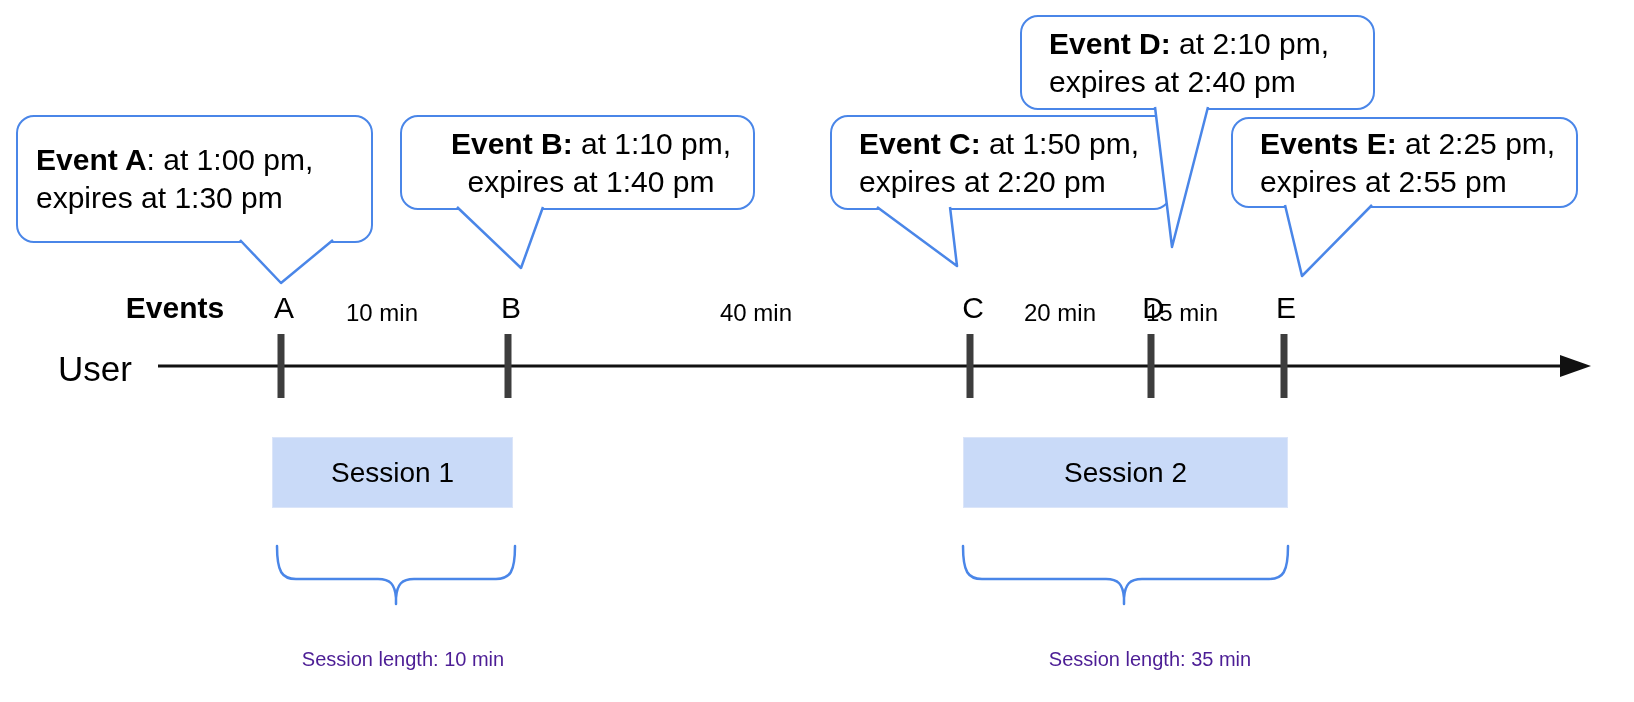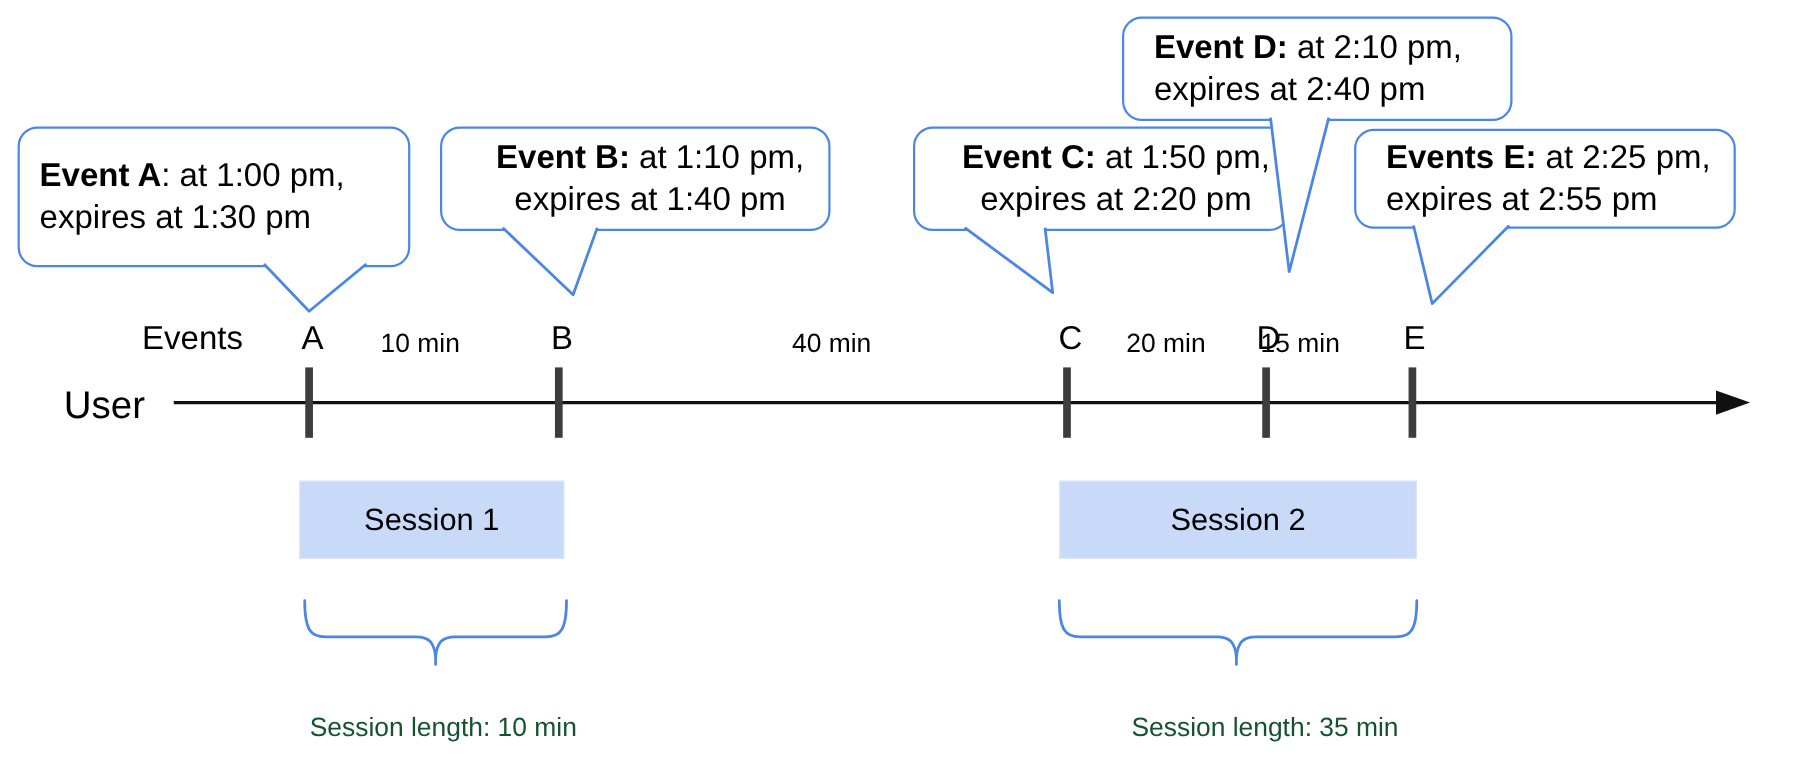--- a/index.html
+++ b/index.html
@@ -12,48 +12,48 @@
   .bubble{
     position:absolute;z-index:2;background:#fff;
     border:2.5px solid #4a86e8;border-radius:18px;
     display:flex;flex-direction:column;justify-content:center;
     padding-left:27px;box-sizing:border-box;
     font-size:30px;line-height:38px;white-space:nowrap;
   }
   .bubble .bold{font-weight:700;}
   .bubble-a{left:16px;top:115px;width:357px;height:128px;padding-left:18px;}
   .bubble-b{left:400px;top:115px;width:355px;height:95px;align-items:center;}
-  .bubble-c{left:830px;top:115px;width:342px;height:95px;text-align:center;}
+  .bubble-c{left:830px;top:115px;width:342px;height:95px;}
   .bubble-d{left:1020px;top:15px;width:355px;height:95px;}
   .bubble-e{left:1231px;top:117px;width:347px;height:91px;}
   .tail{position:absolute;z-index:3;}
   .tail-a{left:236px;top:239px;}
   .tail-b{left:453px;top:206px;}
   .tail-c{left:873px;top:206px;}
   .tail-d{left:1151px;top:106px;}
   .tail-e{left:1281px;top:204px;}
   
   .lbl{position:absolute;z-index:2;white-space:nowrap;}
   .ctr{transform:translateX(-50%);}
   .user-lbl{left:58px;top:349px;font-size:35px;}
-  .events-lbl{left:175px;top:291px;font-size:30px;}
+  .events-lbl{left:175px;top:291px;font-size:30px;font-weight:bold;}
   .mark{top:291px;font-size:30px;}
   .mark-a{left:284px;} .mark-b{left:511px;} .mark-c{left:973px;}
   .mark-d{left:1153px;} .mark-e{left:1286px;}
   .interval{top:299px;font-size:24px;}
   .int-0{left:382px;} .int-1{left:756px;} .int-2{left:1060px;} .int-3{left:1182px;}
   
   .session-box{
     position:absolute;z-index:2;top:437px;height:71px;background:#c9daf8;
     border:1px solid #dbe5f9;box-sizing:border-box;
     display:flex;align-items:center;justify-content:center;font-size:28px;
   }
   .session-1{left:272px;width:241px;}
   .session-2{left:963px;width:325px;}
-  .session-len{top:648px;font-size:24px;color:#14532d;}
+  .session-len{top:648px;font-size:20px;color:#4c1d95;}
   .len-1{left:403px;} .len-2{left:1150px;}
 </style>
 </head>
 <body>
 
 <div class="canvas">
 
   <svg class="layer" width="1634" height="702" viewBox="0 0 1634 702">
     <line x1="158" y1="366" x2="1562" y2="366" stroke="#111111" stroke-width="3"></line>
     <polygon points="1560,355 1591,366 1560,377" fill="#111111"></polygon>

